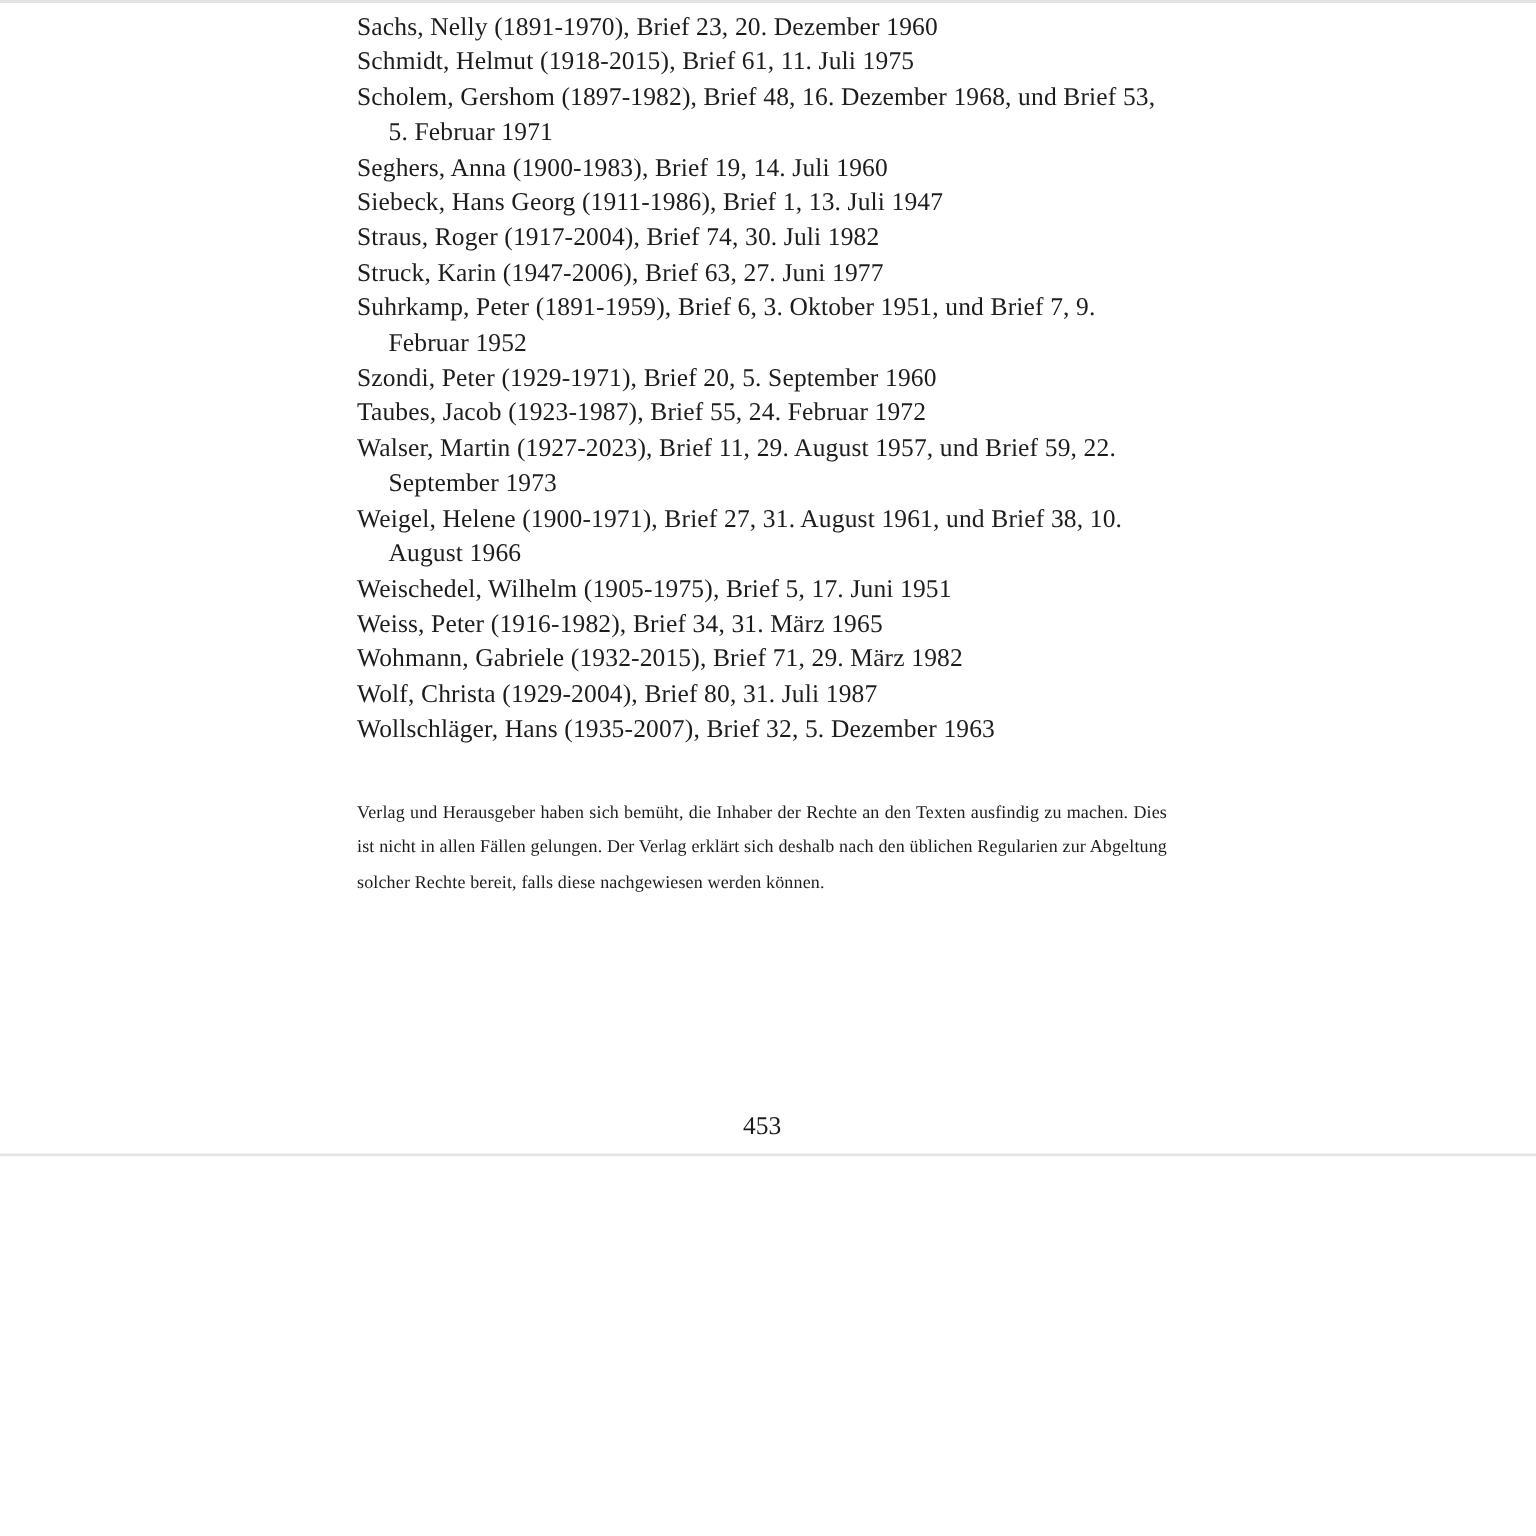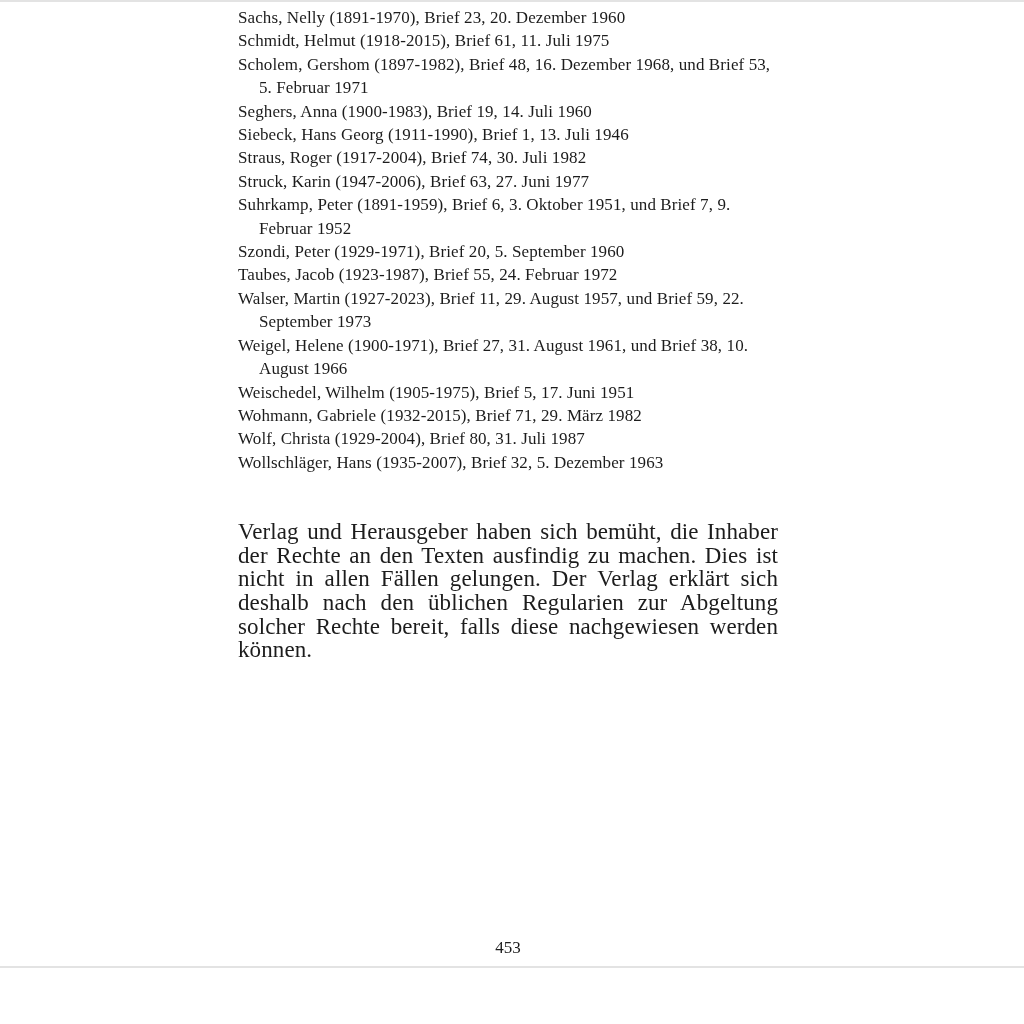--- a/index.html
+++ b/index.html
@@ -3,21 +3,21 @@
 <meta charset="utf-8">
 <style>
   html, body {
     margin: 0;
     padding: 0;
     background: #ffffff;
   }
   .page {
     position: relative;
     width: 1024px;
-    height: 968px;
+    height: 771px;
     background: #ffffff;
     font-family: "Liberation Serif", "DejaVu Serif", serif;
     color: #1c1c1c;
     overflow: hidden;
   }
   .page-edge-top {
     position: absolute;
     top: 0; left: 0; right: 0;
     height: 2px;
     background: #e3e3e3;
@@ -37,22 +37,22 @@
   .index {
     font-size: 17px;
     line-height: 23.4px;
   }
   .entry {
     padding-left: 21px;
     text-indent: -21px;
     letter-spacing: 0.1px;
   }
   .note {
-    margin-top: 46px;
-    font-size: 23px;
+    margin-top: 32px;
+    font-size: 12px;
     line-height: 23.6px;
     text-align: justify;
     letter-spacing: 0.1px;
   }
   .page-number {
     position: absolute;
     bottom: 10px;
     left: 238px;
     width: 540px;
     text-align: center;
@@ -64,29 +64,30 @@
 
 <div class="page">
   <div class="page-edge-top"></div>
 
   <div class="content">
     <div class="index">
       <div class="entry">Sachs, Nelly (1891-1970), Brief 23, 20. Dezember 1960</div>
       <div class="entry">Schmidt, Helmut (1918-2015), Brief 61, 11. Juli 1975</div>
       <div class="entry">Scholem, Gershom (1897-1982), Brief 48, 16. Dezember 1968, und Brief 53, 5. Februar 1971</div>
       <div class="entry">Seghers, Anna (1900-1983), Brief 19, 14. Juli 1960</div>
-      <div class="entry">Siebeck, Hans Georg (1911-1990), Brief 1, 13. Juli 1946</div>
+      <div class="entry">Siebeck, Hans Georg (1911-1986), Brief 1, 13. Juli 1947</div>
       <div class="entry">Straus, Roger (1917-2004), Brief 74, 30. Juli 1982</div>
       <div class="entry">Struck, Karin (1947-2006), Brief 63, 27. Juni 1977</div>
       <div class="entry">Suhrkamp, Peter (1891-1959), Brief 6, 3. Oktober 1951, und Brief 7, 9. Februar 1952</div>
       <div class="entry">Szondi, Peter (1929-1971), Brief 20, 5. September 1960</div>
       <div class="entry">Taubes, Jacob (1923-1987), Brief 55, 24. Februar 1972</div>
       <div class="entry">Walser, Martin (1927-2023), Brief 11, 29. August 1957, und Brief 59, 22. September 1973</div>
       <div class="entry">Weigel, Helene (1900-1971), Brief 27, 31. August 1961, und Brief 38, 10. August 1966</div>
       <div class="entry">Weischedel, Wilhelm (1905-1975), Brief 5, 17. Juni 1951</div>
+      <div class="entry">Weiss, Peter (1916-1982), Brief 34, 31. März 1965</div>
       <div class="entry">Wohmann, Gabriele (1932-2015), Brief 71, 29. März 1982</div>
       <div class="entry">Wolf, Christa (1929-2004), Brief 80, 31. Juli 1987</div>
       <div class="entry">Wollschläger, Hans (1935-2007), Brief 32, 5. Dezember 1963</div>
     </div>
 
     <div class="note">Verlag und Herausgeber haben sich bemüht, die Inhaber der Rechte an den Texten ausfindig zu machen. Dies ist nicht in allen Fällen gelungen. Der Verlag erklärt sich deshalb nach den üblichen Regularien zur Abgeltung solcher Rechte bereit, falls diese nachgewiesen werden können.</div>
   </div>
 
   <div class="page-number">453</div>
 

